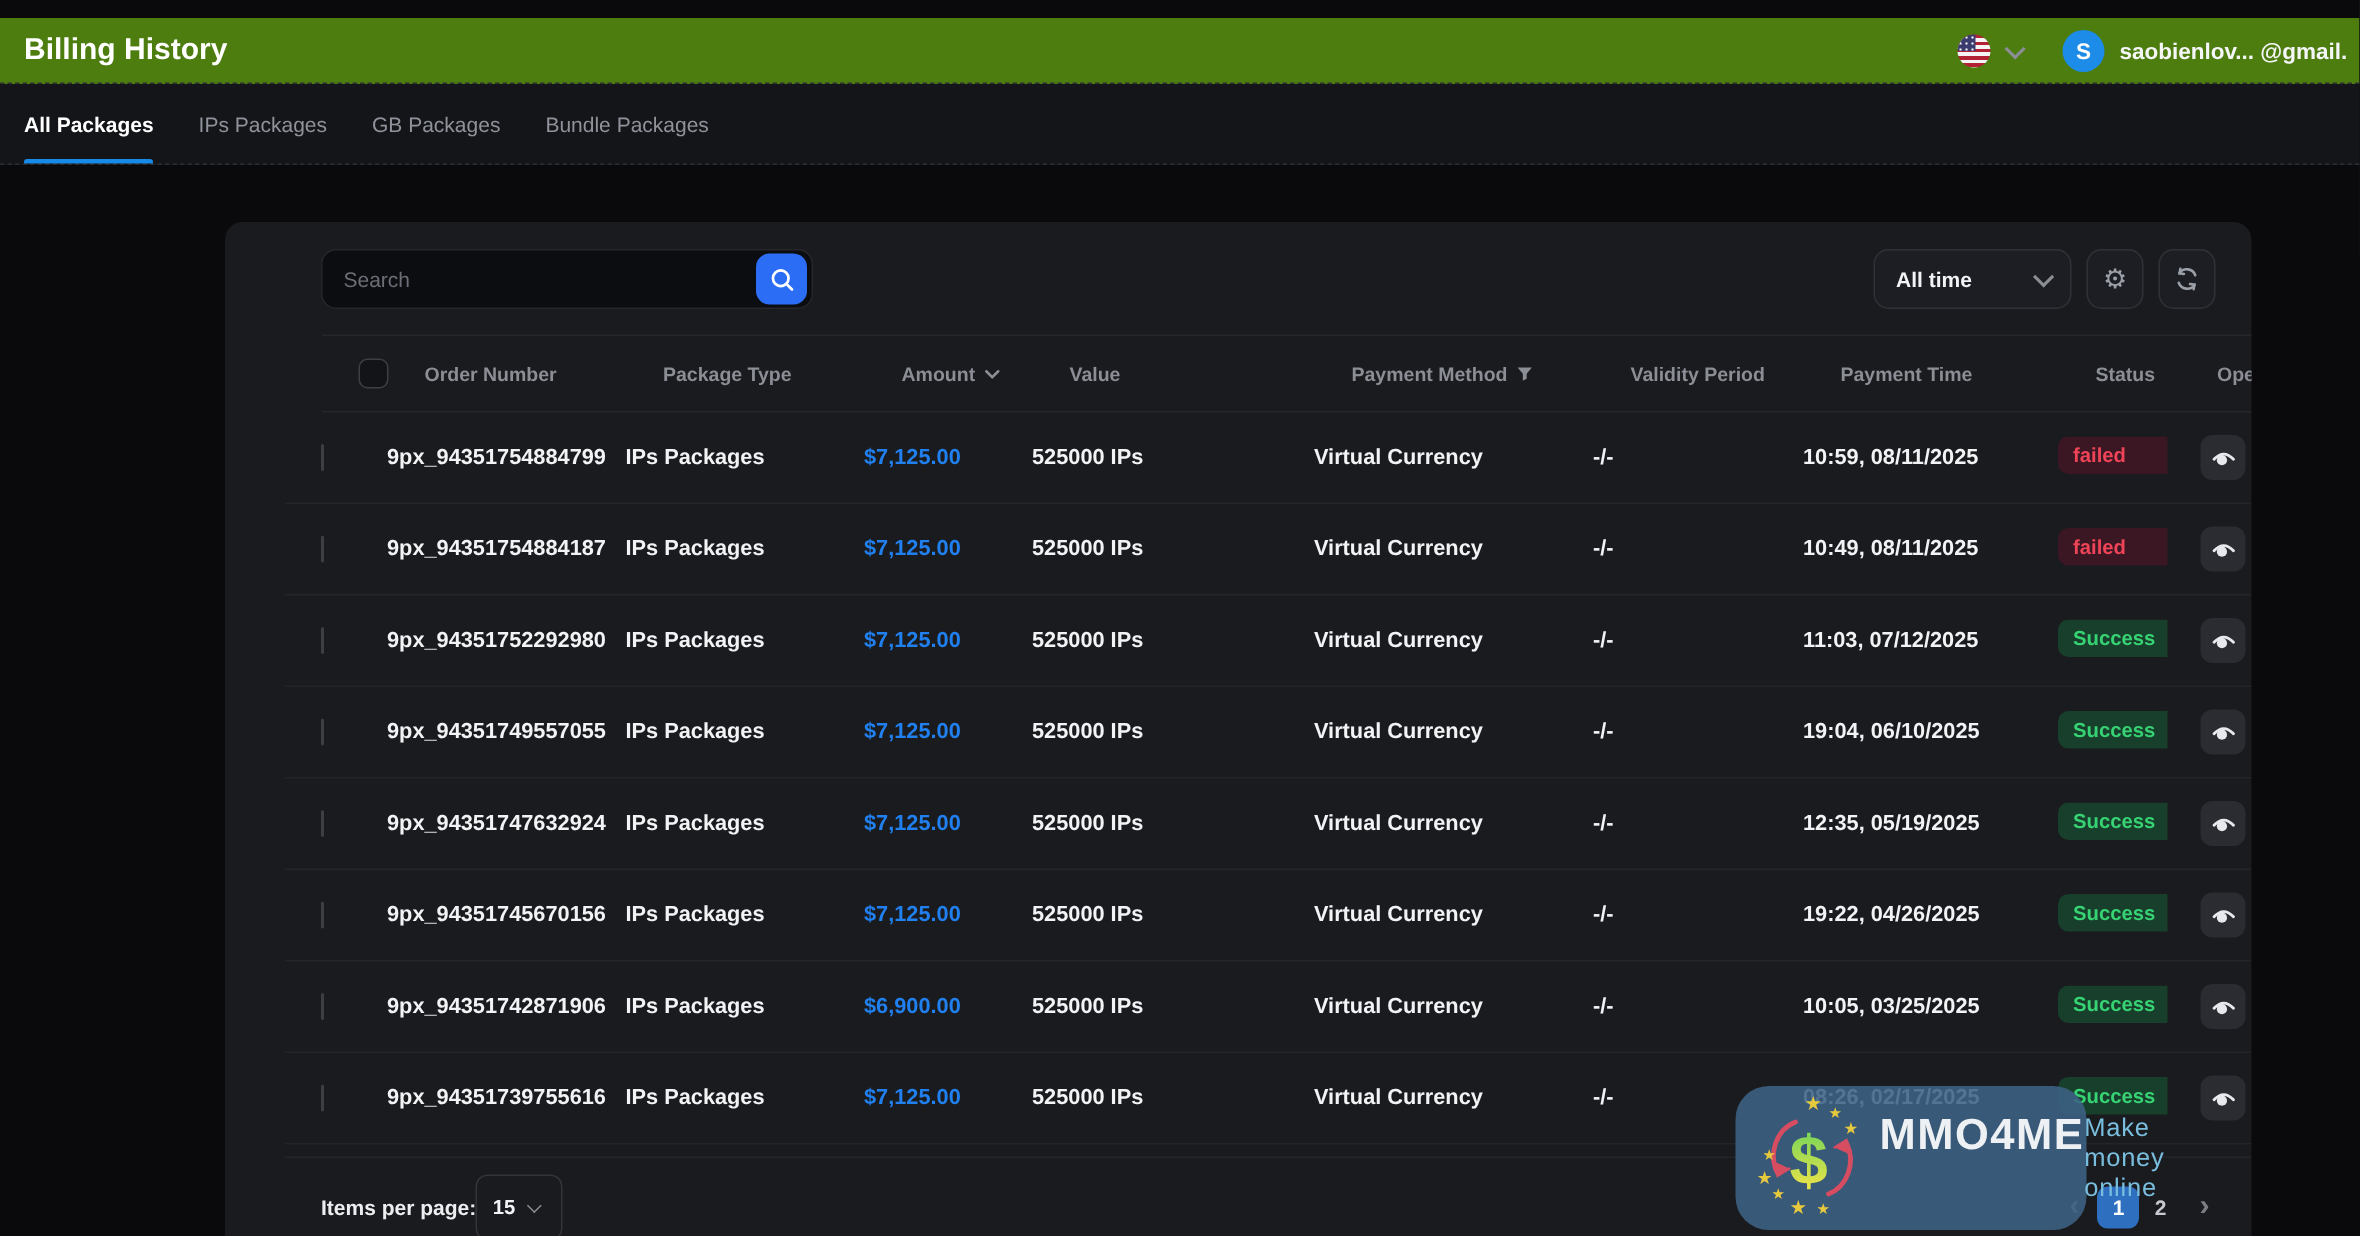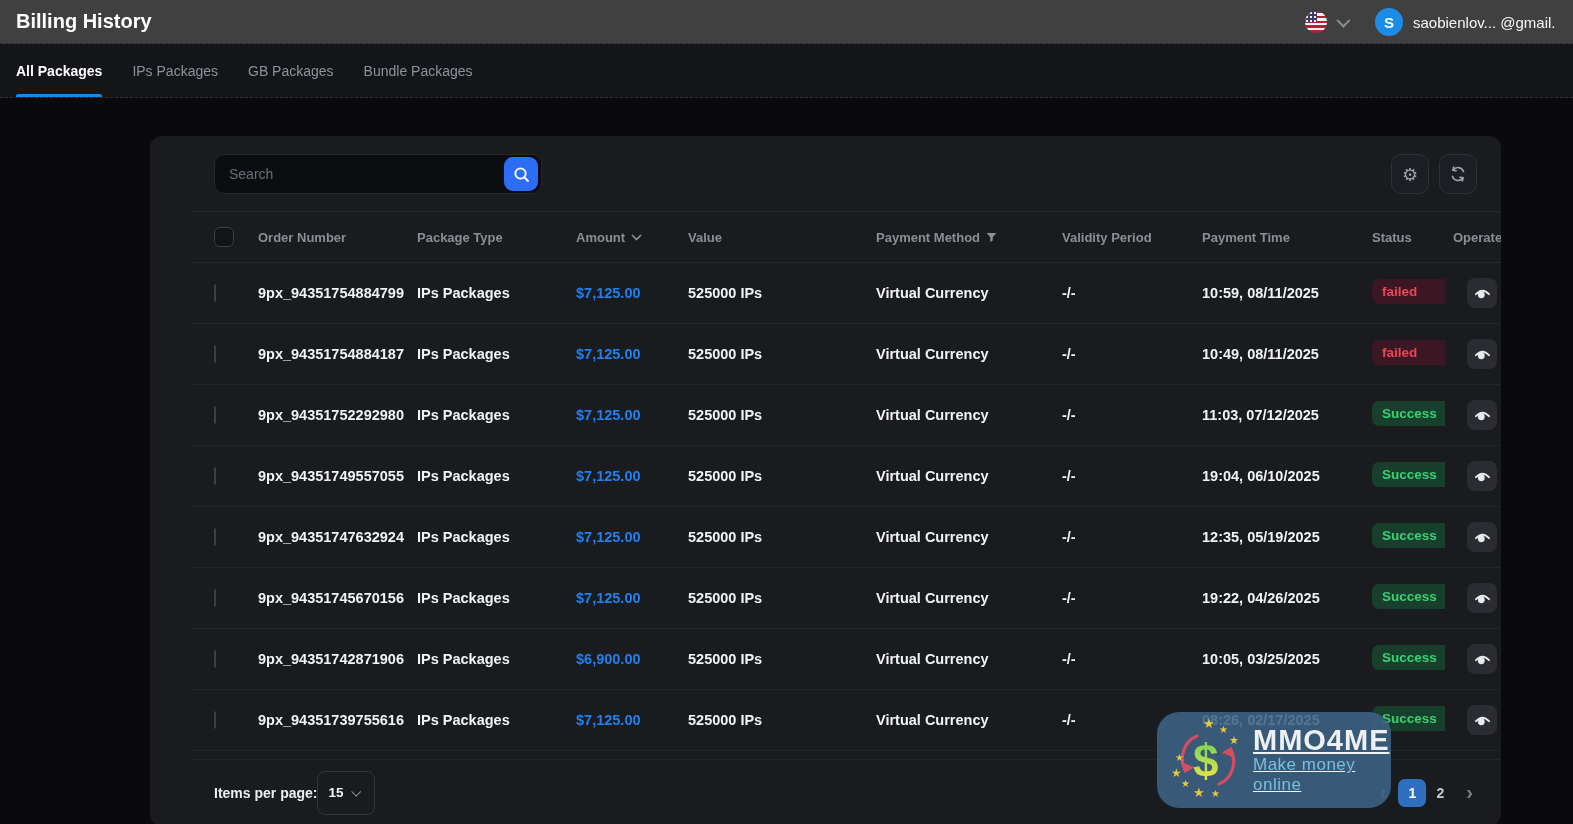--- a/index.html
+++ b/index.html
@@ -5,24 +5,24 @@
   * { margin:0; padding:0; box-sizing:border-box; }
   html,body { width:1573px; height:824px; overflow:hidden; }
   body {
     background:#0a0a0c;
     font-family:"Liberation Sans", sans-serif;
     color:#f2f3f5;
     position:relative;
   }
   
   .topbar {
-    height:44px; background:#404040;
+    height:44px; background:#4d7c0f;
     border-bottom:1px dashed #2e2f33;
     display:flex; align-items:center;
-    padding:0 16px; position:relative; overflow:hidden;
+    padding:0 16px; position:relative; overflow:hidden;margin-top:12px;
   }
   .page-title { font-size:20px; font-weight:700; color:#fff; }
   .topbar-right {
     position:absolute; left:1305px; top:0; height:44px;
     display:flex; align-items:center; gap:10px; white-space:nowrap;
   }
   .flag {
     width:22px; height:22px; border-radius:50%;
     background:repeating-linear-gradient(180deg,#b22234 0 2.4px,#f4f4f4 2.4px 4.8px);
     position:relative; overflow:hidden; flex:0 0 auto;
@@ -33,21 +33,21 @@
     background-image:radial-gradient(#fff 0.7px, transparent 0.8px);
     background-size:4px 4px;
   }
   .chev { width:10px; height:10px; border-right:2px solid #8b8e95; border-bottom:2px solid #8b8e95;
     transform:rotate(45deg) translateY(-2px); flex:0 0 auto; }
   .avatar {
     width:28px; height:28px; border-radius:50%; background:#1d8ce8;
     color:#fff; font-weight:700; font-size:15px;
     display:flex; align-items:center; justify-content:center; margin-left:18px; flex:0 0 auto;
   }
-  .user-name { font-size:15px; font-weight:400; color:#f5f6f8; }
+  .user-name { font-size:15px; font-weight:700; color:#f5f6f8; }
 
   
   .tabsbar {
     height:54px; background:#141519;
     border-bottom:1px dashed #2e2f33;
     display:flex; align-items:center; gap:30px; padding:0 16px;
   }
   .tab { font-size:14px; color:#8f929a; height:100%; display:flex; align-items:center;
     position:relative; cursor:pointer; }
   .tab.active { color:#fff; font-weight:700; }
@@ -90,21 +90,21 @@
   .gear-glyph { font-size:18px; font-family:"DejaVu Sans", sans-serif; color:#9ba0a8; }
 
   
   .grid-row {
     display:grid;
     grid-template-columns:44px 159px 159px 112px 188px 186px 140px 170px 81px 1fr;
     align-items:center; padding-left:24px;
   }
   .thead {
     height:52px; border-top:1px solid #26272b; border-bottom:1px solid #26272b;
-    color:#8b8e95; font-size:13px; font-weight:600;
+    color:#8b8e95; font-size:13px; font-weight:600;margin-left:25px;
   }
   .th { display:flex; align-items:center; gap:6px; }
   .trow {
     height:61px; border-bottom:1px solid #242529;
     font-size:14.5px; font-weight:700; color:#f2f3f5;
   }
   .checkbox {
     width:20px; height:20px; border-radius:6px; border:1.5px solid #3d3f45;
     background:#131417; cursor:pointer;
   }
@@ -149,21 +149,21 @@
     background:rgba(61,98,133,0.88); border-radius:22px; z-index:6;
     display:flex; align-items:center; padding:0 12px; gap:6px;
   }
   .wm-logo { width:78px; height:84px; position:relative; flex:0 0 auto; }
   .wm-dollar {
     position:absolute; left:24px; top:16px; font-size:46px; font-weight:800;
     background:linear-gradient(180deg,#7fd657 20%, #e3e24a 80%);
     -webkit-background-clip:text; background-clip:text; color:transparent;
   }
   .wm-star { position:absolute; color:#e7c93e; }
-  .wm-text { display:flex; flex-direction:column;text-decoration:underline; }
+  .wm-text { display:flex; flex-direction:row; }
   .wm-title { font-size:29px; font-weight:800; color:#eef1f3; letter-spacing:1px; line-height:1.05; }
   .wm-sub { font-size:17px; color:#79bede; letter-spacing:0.5px; }
 
   svg { display:block; }
 </style>
 </head>
 <body>
 
 <div class="topbar">
   <div class="page-title">Billing History</div>
@@ -189,20 +189,24 @@
       <div class="search-box">
         <input type="text" placeholder="Search" style="">
         <button class="search-btn">
           <svg width="17" height="17" viewBox="0 0 17 17">
             <circle cx="7.5" cy="7.5" r="5.2" fill="none" stroke="#fff" stroke-width="1.8"></circle>
             <line x1="11.5" y1="11.5" x2="15" y2="15" stroke="#fff" stroke-width="1.8" stroke-linecap="round"></line>
           </svg>
         </button>
       </div>
       <div class="right-controls">
+        <div class="select-pill">
+          <span class="label">All time</span>
+          <span class="chev"></span>
+        </div>
         <button class="icon-btn">
           <span class="gear-glyph">⚙</span>
         </button>
         <button class="icon-btn">
           <svg width="18" height="18" viewBox="0 0 18 18" fill="none" stroke="#9ba0a8" stroke-width="1.7" stroke-linecap="round">
             <path d="M14.5 6.5 A6 6 0 0 0 4 5"></path>
             <path d="M3.5 11.5 A6 6 0 0 0 14 13"></path>
             <path d="M4.6 2.2 L4 5.2 L7 5.6"></path>
             <path d="M13.4 15.8 L14 12.8 L11 12.4"></path>
           </svg>

